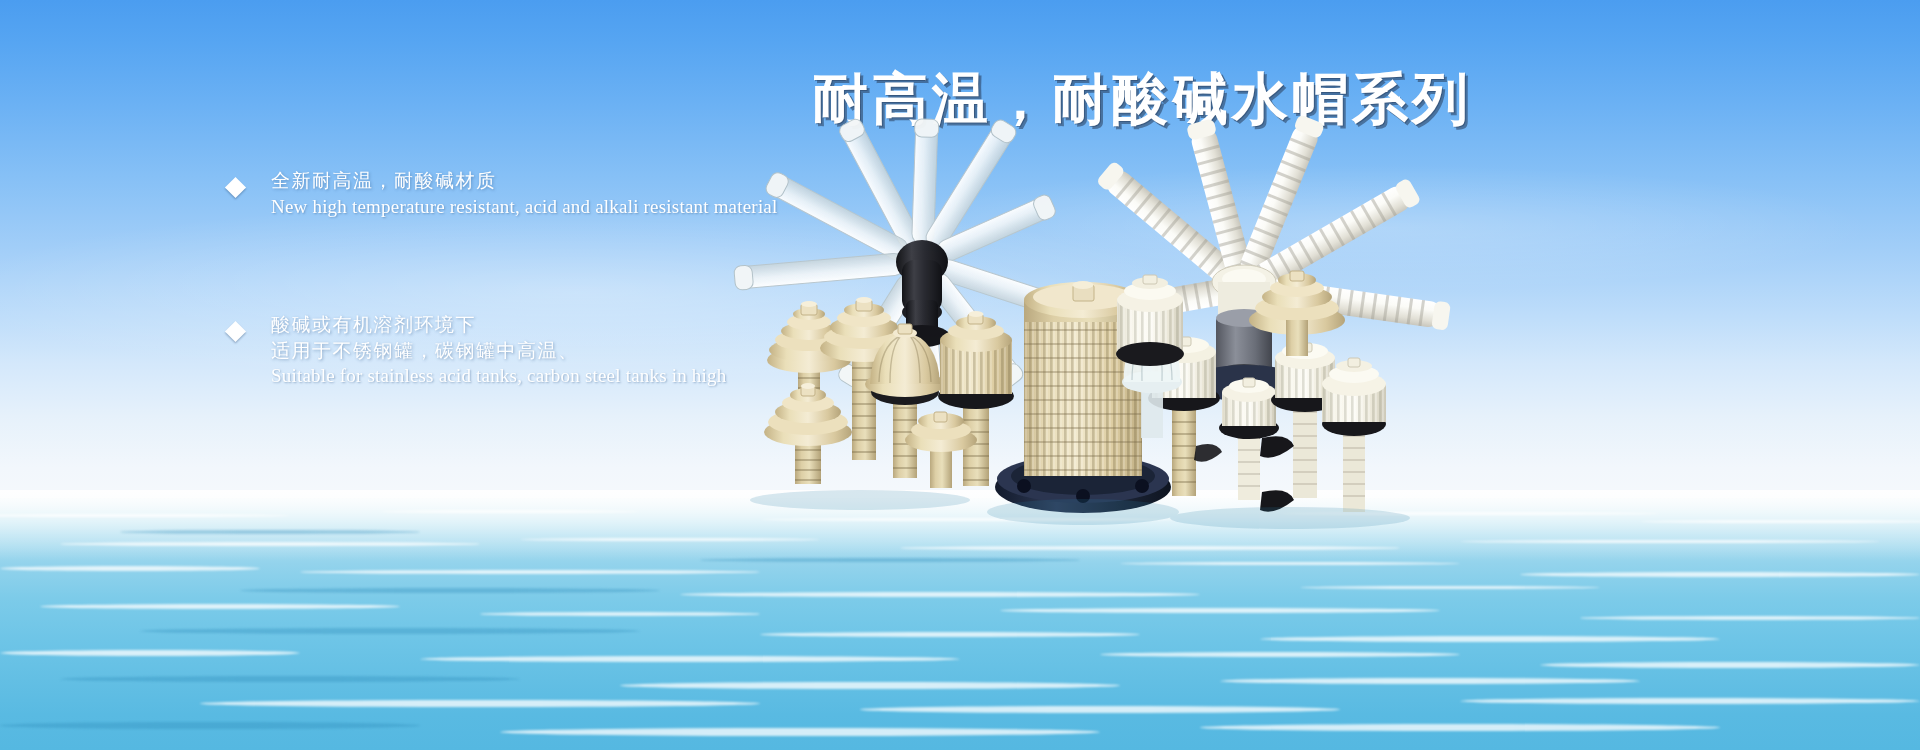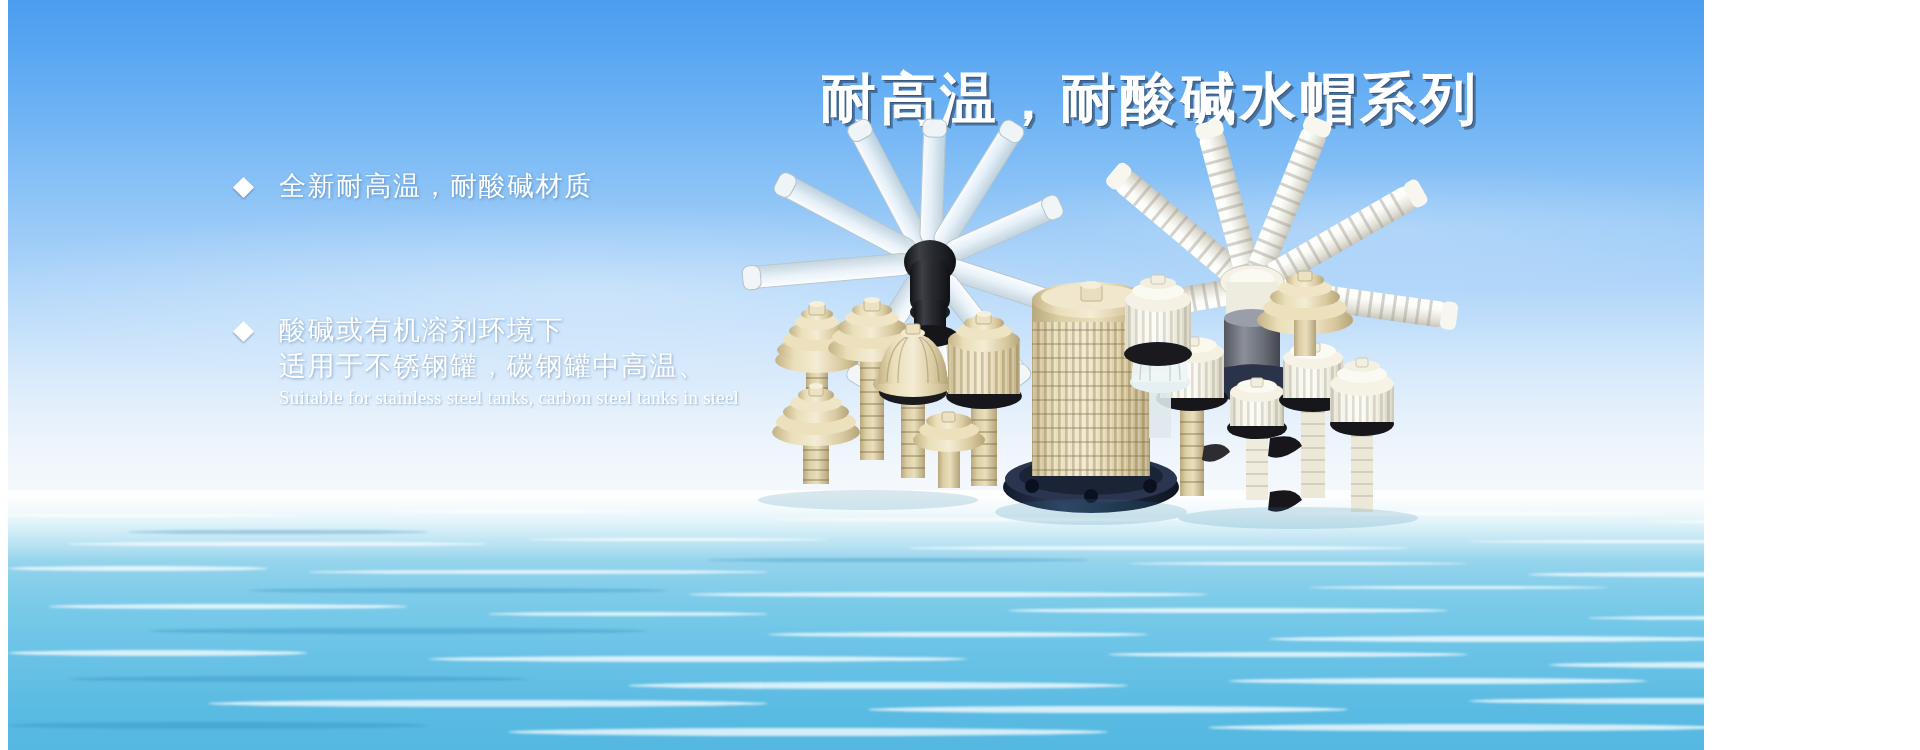--- a/index.html
+++ b/index.html
@@ -1,20 +1,20 @@
 <!DOCTYPE html>
 <html><head>
 <meta charset="utf-8">
 <style>
   * { margin:0; padding:0; box-sizing:border-box; }
   html,body { width:1920px; height:750px; overflow:hidden; background:#fff; }
   body { font-family:"Liberation Sans", sans-serif; }
 
   #banner {
-    position:relative; width:1696px; height:750px; overflow:hidden;margin-left:8px;
+    position:relative; width:1920px; height:750px; overflow:hidden;
   }
 
   
   .sky {
     position:absolute; left:0; top:0; width:1920px; height:520px;
     background:linear-gradient(to bottom,
       #4b9df0 0%, #56a5f2 8%, #6bb1f4 20%, #86c0f6 34%,
       #a2cef8 48%, #bcdcfa 60%, #d4e8fb 70%, #e6f1fb 80%,
       #f2f7fc 90%, #f7fafc 100%);
   }
@@ -58,21 +58,21 @@
   #bullet-2 { left:228px; top:312px; }
 
   .bullet-row { display:flex; align-items:flex-start; }
   .diamond {
     width:15px; height:15px; background:#ffffff;
     transform:rotate(45deg); margin-top:12px; flex:0 0 auto;
     box-shadow:1px 1px 2px rgba(30,60,100,.35);
   }
   .bullet-text { margin-left:28px; }
   .cn {
-    font-size:27px; color:#ffffff; line-height:1.35;
+    font-size:19px; color:#ffffff; line-height:1.35;
     letter-spacing:1.5px; white-space:nowrap;
     text-shadow:1px 1px 3px rgba(40,80,130,.45);
   }
   .en {
     font-family:"Liberation Serif", serif;
     font-size:19px; color:#ffffff; line-height:1.22;
     letter-spacing:.2px; white-space:nowrap;
     text-shadow:1px 1px 2px rgba(40,80,130,.40);
     margin-top:1px;
   }
@@ -131,31 +131,32 @@
     <div class="rip" style="left:1200px; top:224px; width:520px; height:7px;"></div>
   </div>
 
   <div class="title">耐高温，耐酸碱水帽系列</div>
 
   <div class="bullet-block" id="bullet-1">
     <div class="bullet-row">
       <div class="diamond"></div>
       <div class="bullet-text">
         <div class="cn">全新耐高温，耐酸碱材质</div>
+        <div class="en">New high temperature resistant, acid and alkali resistant material</div>
       </div>
     </div>
   </div>
 
   <div class="bullet-block" id="bullet-2">
     <div class="bullet-row">
       <div class="diamond"></div>
       <div class="bullet-text">
         <div class="cn">酸碱或有机溶剂环境下</div>
         <div class="cn">适用于不锈钢罐，碳钢罐中高温、</div>
-        <div class="en">Suitable for stainless steel tanks, carbon steel tanks in steel</div>
+        <div class="en">Suitable for stainless acid tanks, carbon steel tanks in high</div>
       </div>
     </div>
   </div>
 
   <div id="products">
   <svg width="1920" height="750" viewBox="0 0 1920 750" xmlns="http://www.w3.org/2000/svg">
     <defs>
       <linearGradient id="gBeige" x1="0" y1="0" x2="1" y2="0">
         <stop offset="0" stop-color="#c8b78c"></stop>
         <stop offset=".18" stop-color="#e8dcb8"></stop>

